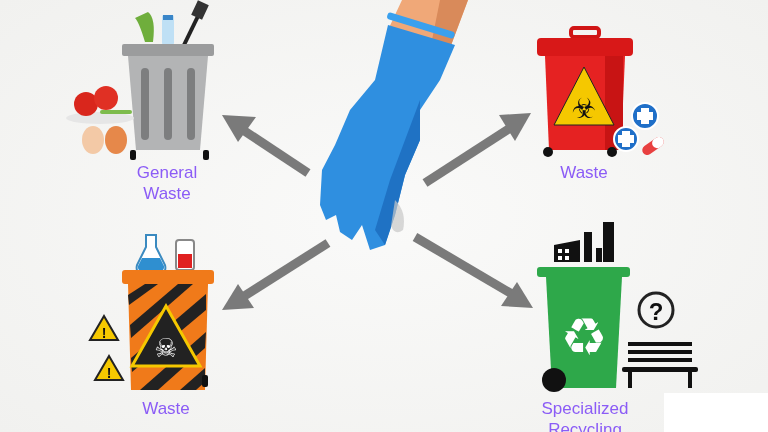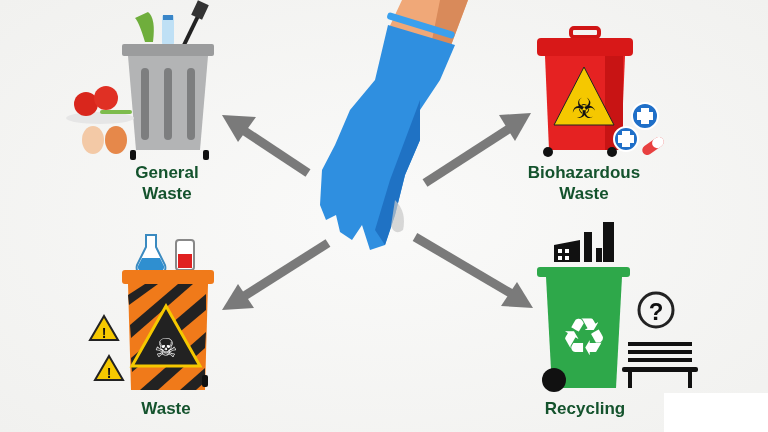--- a/index.html
+++ b/index.html
@@ -1,19 +1,19 @@
 <!DOCTYPE html>
 <html><head>
 <meta charset="utf-8">
 <style>
   html,body{margin:0;padding:0;}
   body{width:768px;height:432px;overflow:hidden;background:#f4f4f2;position:relative;font-family:"Liberation Sans",sans-serif;}
   .bg{position:absolute;inset:0;background:radial-gradient(ellipse at center,#fafaf9 0%,#f1f1ef 100%);}
   svg.art{position:absolute;left:0;top:0;}
-  .label{position:absolute;text-align:center;font-weight:bold;color:#14532d;font-size:17px;line-height:21px;width:170px;}
+  .label{position:absolute;text-align:center;font-weight:normal;color:#8b5cf6;font-size:17px;line-height:21px;width:170px;}
   .patch{position:absolute;left:664px;top:393px;width:104px;height:39px;background:#fff;}
 </style>
 </head>
 <body>
 
 <div class="bg"></div>
 
 <svg class="art" width="768" height="432" viewBox="0 0 768 432">
 
   <g fill="#7a7a7a">
@@ -127,23 +127,23 @@
       <rect x="688" y="372" width="4" height="16"></rect>
     </g>
   </g>
 </svg>
 
 <div class="label" style="left:82px;top:162px;">
   <div>General</div>
   <div>Waste</div>
 </div>
 <div class="label" style="left:499px;top:162px;">
-  <div>Biohazardous</div>
   <div>Waste</div>
 </div>
 <div class="label" style="left:81px;top:398px;">
   <div>Waste</div>
 </div>
 <div class="label" style="left:500px;top:398px;">
+  <div>Specialized</div>
   <div>Recycling</div>
 </div>
 
 <div class="patch"></div>
 
 </body></html>

